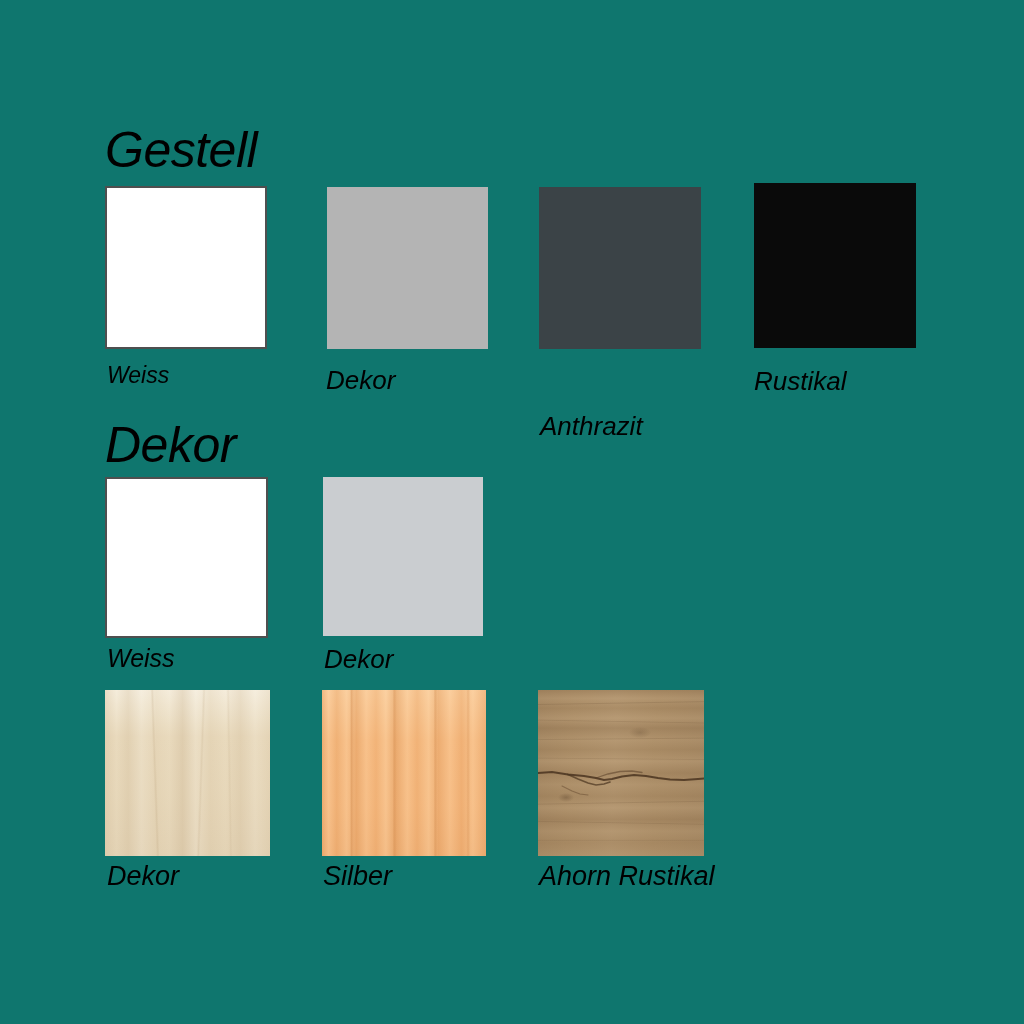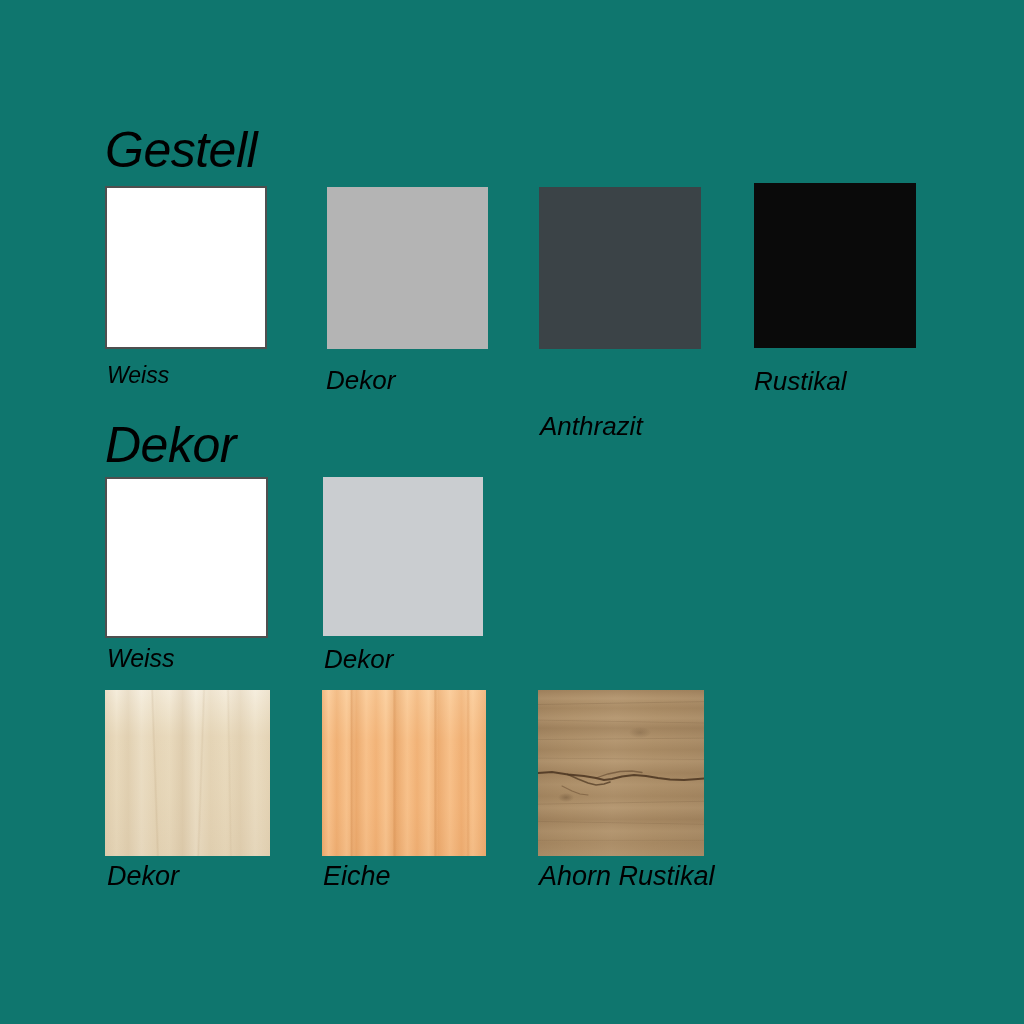--- a/index.html
+++ b/index.html
@@ -263,16 +263,16 @@
         <path d="M30,84.5 L40,89 L50,93 L58,95 L66,94 L72,92" fill="none" stroke="#4a3420" stroke-width="1.7" stroke-linecap="round" opacity="0.7"></path>
         <path d="M58,88 L70,84 L82,81.5 L94,81 L104,82.5" fill="none" stroke="#5a4028" stroke-width="1.3" stroke-linecap="round" opacity="0.55"></path>
         <path d="M24,96 L34,101 L42,104 L50,105" fill="none" stroke="#5a4028" stroke-width="1.1" stroke-linecap="round" opacity="0.45"></path>
       </svg>
     </div>
   </div>
 
   <div class="swatch-label" id="lb-dekor-weiss">Weiss</div>
   <div class="swatch-label" id="lb-dekor-grau">Dekor</div>
   <div class="swatch-label" id="lb-dekor-ahorn">Dekor</div>
-  <div class="swatch-label" id="lb-dekor-buche">Eiche</div>
+  <div class="swatch-label" id="lb-dekor-buche">Silber</div>
   <div class="swatch-label" id="lb-dekor-eiche">Ahorn Rustikal</div>
 
 </div>
 
 </body></html>

